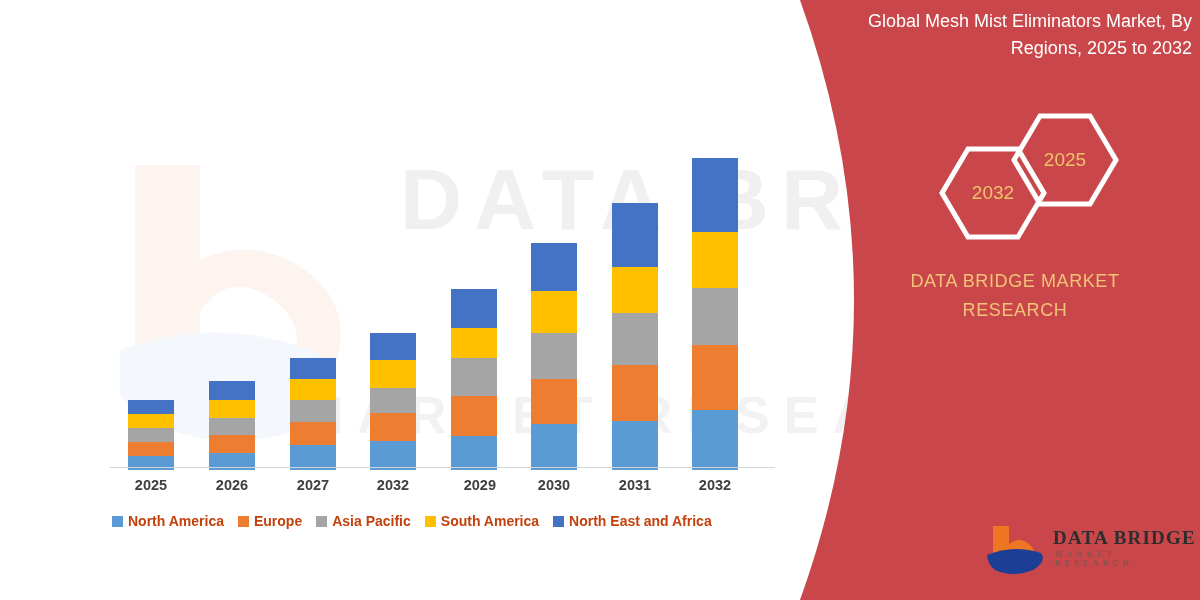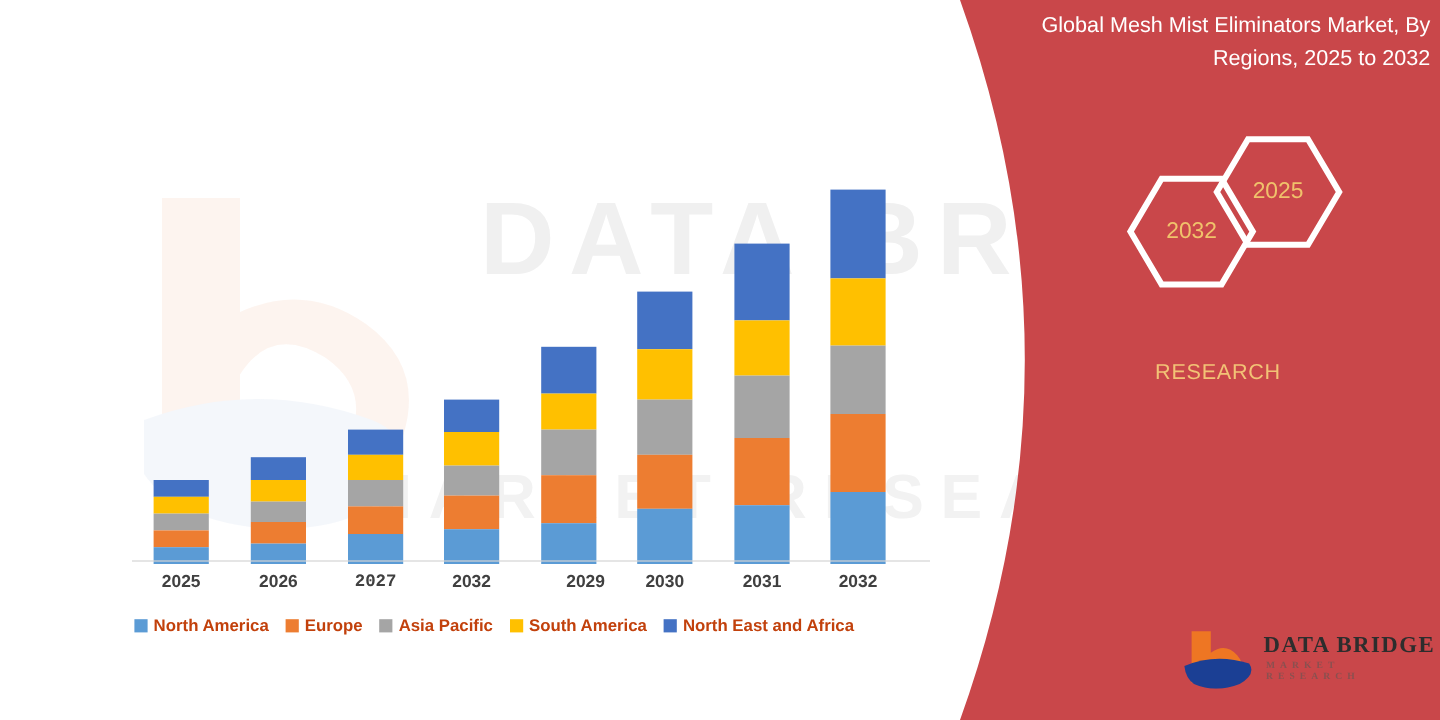--- a/index.html
+++ b/index.html
@@ -191,23 +191,23 @@
         <span class="seg" title="South America 2032: 0.9" style="height: 56px; background: rgb(255, 192, 0);"></span>
         <span class="seg" title="Asia Pacific 2032: 0.8" style="height: 57px; background: rgb(165, 165, 165);"></span>
         <span class="seg" title="Europe 2032: 0.78" style="height: 65px; background: rgb(237, 125, 49);"></span>
         <span class="seg" title="North America 2032: 1.05" style="height: 60px; background: rgb(91, 155, 213);"></span>
       </div>
     </div>
   <div id="axis-line"></div>
   <div id="x-labels">
       <div class="x-label" style="left: 6px;">2025</div>
       <div class="x-label" style="left: 87px;">2026</div>
-      <div class="x-label" style="left: 168px; font-family: Liberation Mono, monospace;">2027</div>
+      <div class="x-label" style="left: 168px;">2027</div>
       <div class="x-label" style="left: 248px;">2032</div>
-      <div class="x-label" style="left: 343px;">2029</div>
+      <div class="x-label" style="left: 316px; text-align: right;">2029</div>
       <div class="x-label" style="left: 409px;">2030</div>
       <div class="x-label" style="left: 490px;">2031</div>
       <div class="x-label" style="left: 570px;">2032</div>
     </div>
 
   <div id="legend">
       <div class="legend-item">
         <span class="legend-swatch" style="background: rgb(91, 155, 213);"></span>
         <span class="legend-label">North America</span>
       </div>
@@ -246,21 +246,21 @@
   </div>
 
   <div class="hex" id="hex-2032" style="left:108px; top:145px; width:110px; height:96px;">
     <svg viewBox="0 0 110 96" style="position:absolute;left:0;top:0;width:110px;height:96px;">
       <polygon points="30,4 80,4 106,48 80,92 30,92 4,48" fill="none" stroke="#ffffff" stroke-width="5"></polygon>
     </svg>
     <span class="hex-text">2032</span>
   </div>
 
   <div id="brand">
-    <br>
+    <span>DATA BRIDGE MARKET</span><br>
     <span>RESEARCH</span>
   </div>
 
   <div id="logo">
     <svg viewBox="0 0 62 52" style="position:absolute;left:0;top:2px;width:62px;height:52px;">
       <path d="M8 4 L24 4 L24 22 Q36 13 46 24 Q56 36 44 47 L30 47 Q42 38 34 30 Q26 23 24 33 L24 47 L8 47 Z" fill="#ee7623"></path>
       <path d="M2 33 Q28 22 56 31 Q62 40 48 48 Q28 56 10 48 Q3 43 2 33 Z" fill="#1b3f94"></path>
     </svg>
     <div id="logo-text">DATA BRIDGE</div>
     <div id="logo-sub">MARKET RESEARCH</div>

